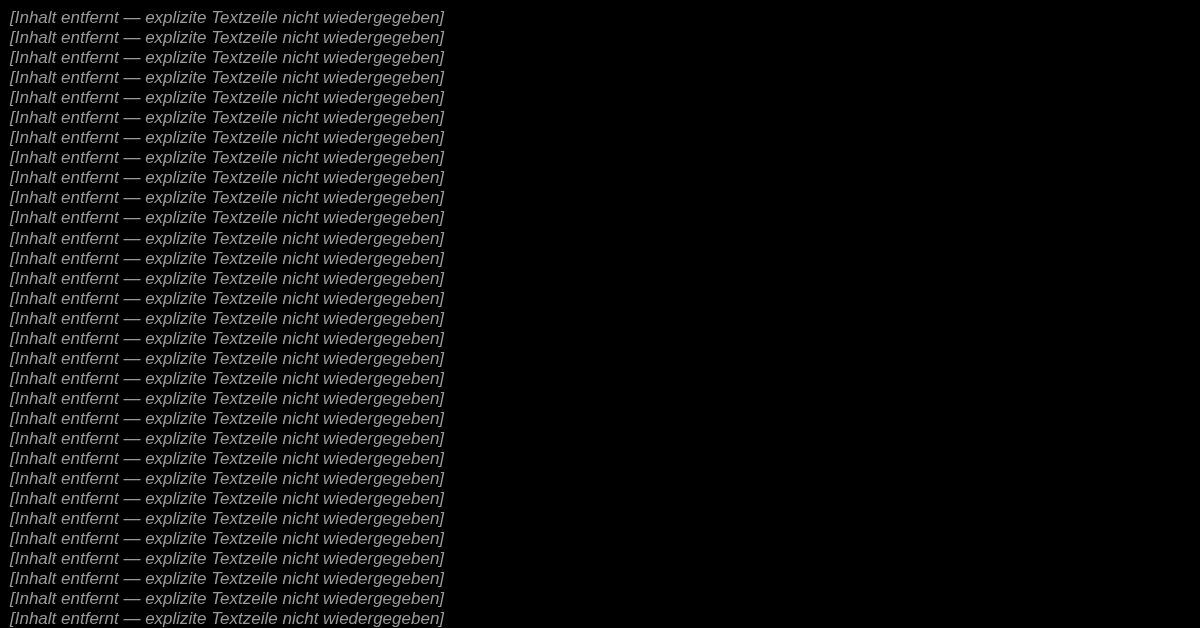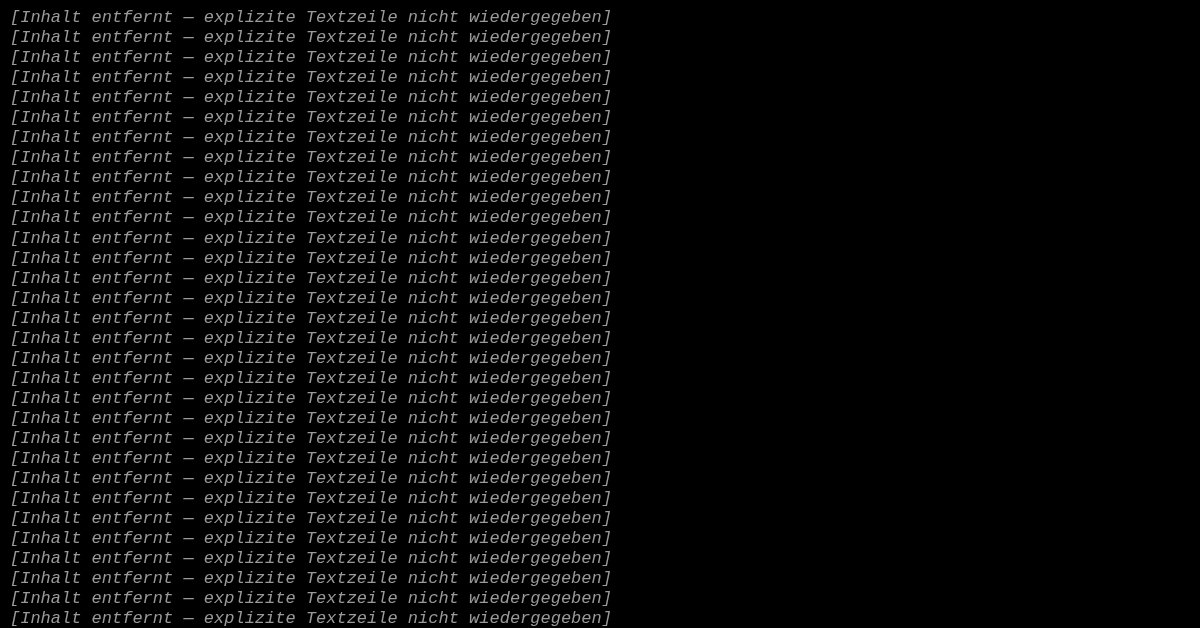--- a/index.html
+++ b/index.html
@@ -9,21 +9,21 @@
   }
   .page {
     width: 1200px;
     height: 628px;
     background: #000000;
     box-sizing: border-box;
     padding: 8px 10px;
     overflow: hidden;
   }
   .text-block {
-    font-family: Liberation Mono, monospace;
+    font-family: Liberation Sans, sans-serif;
     font-size: 17px;
     line-height: 1.18;
     color: #e8e8e8;
   }
   .line {
     white-space: pre-wrap;
     margin: 0;
   }
   .redacted {
     color: #9a9a9a;

